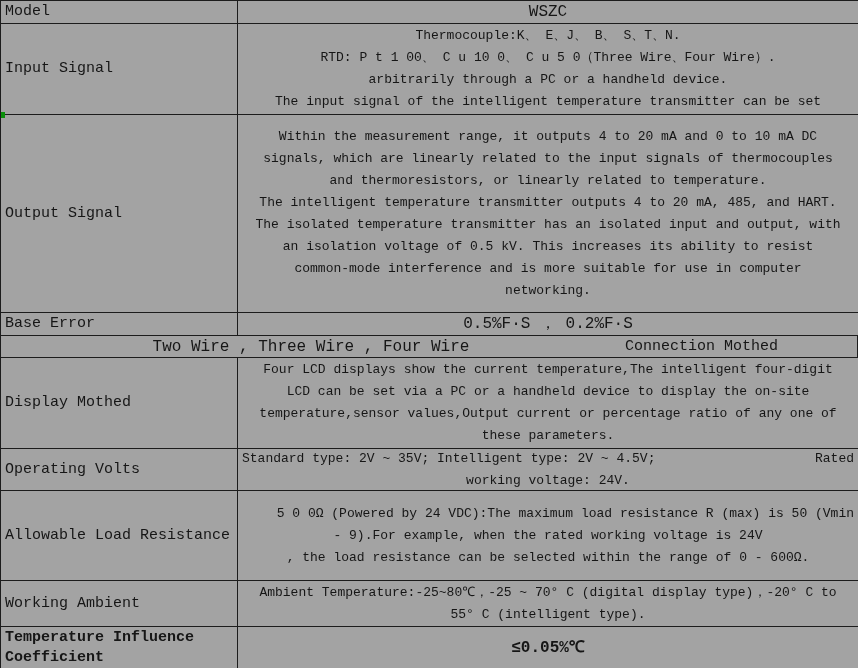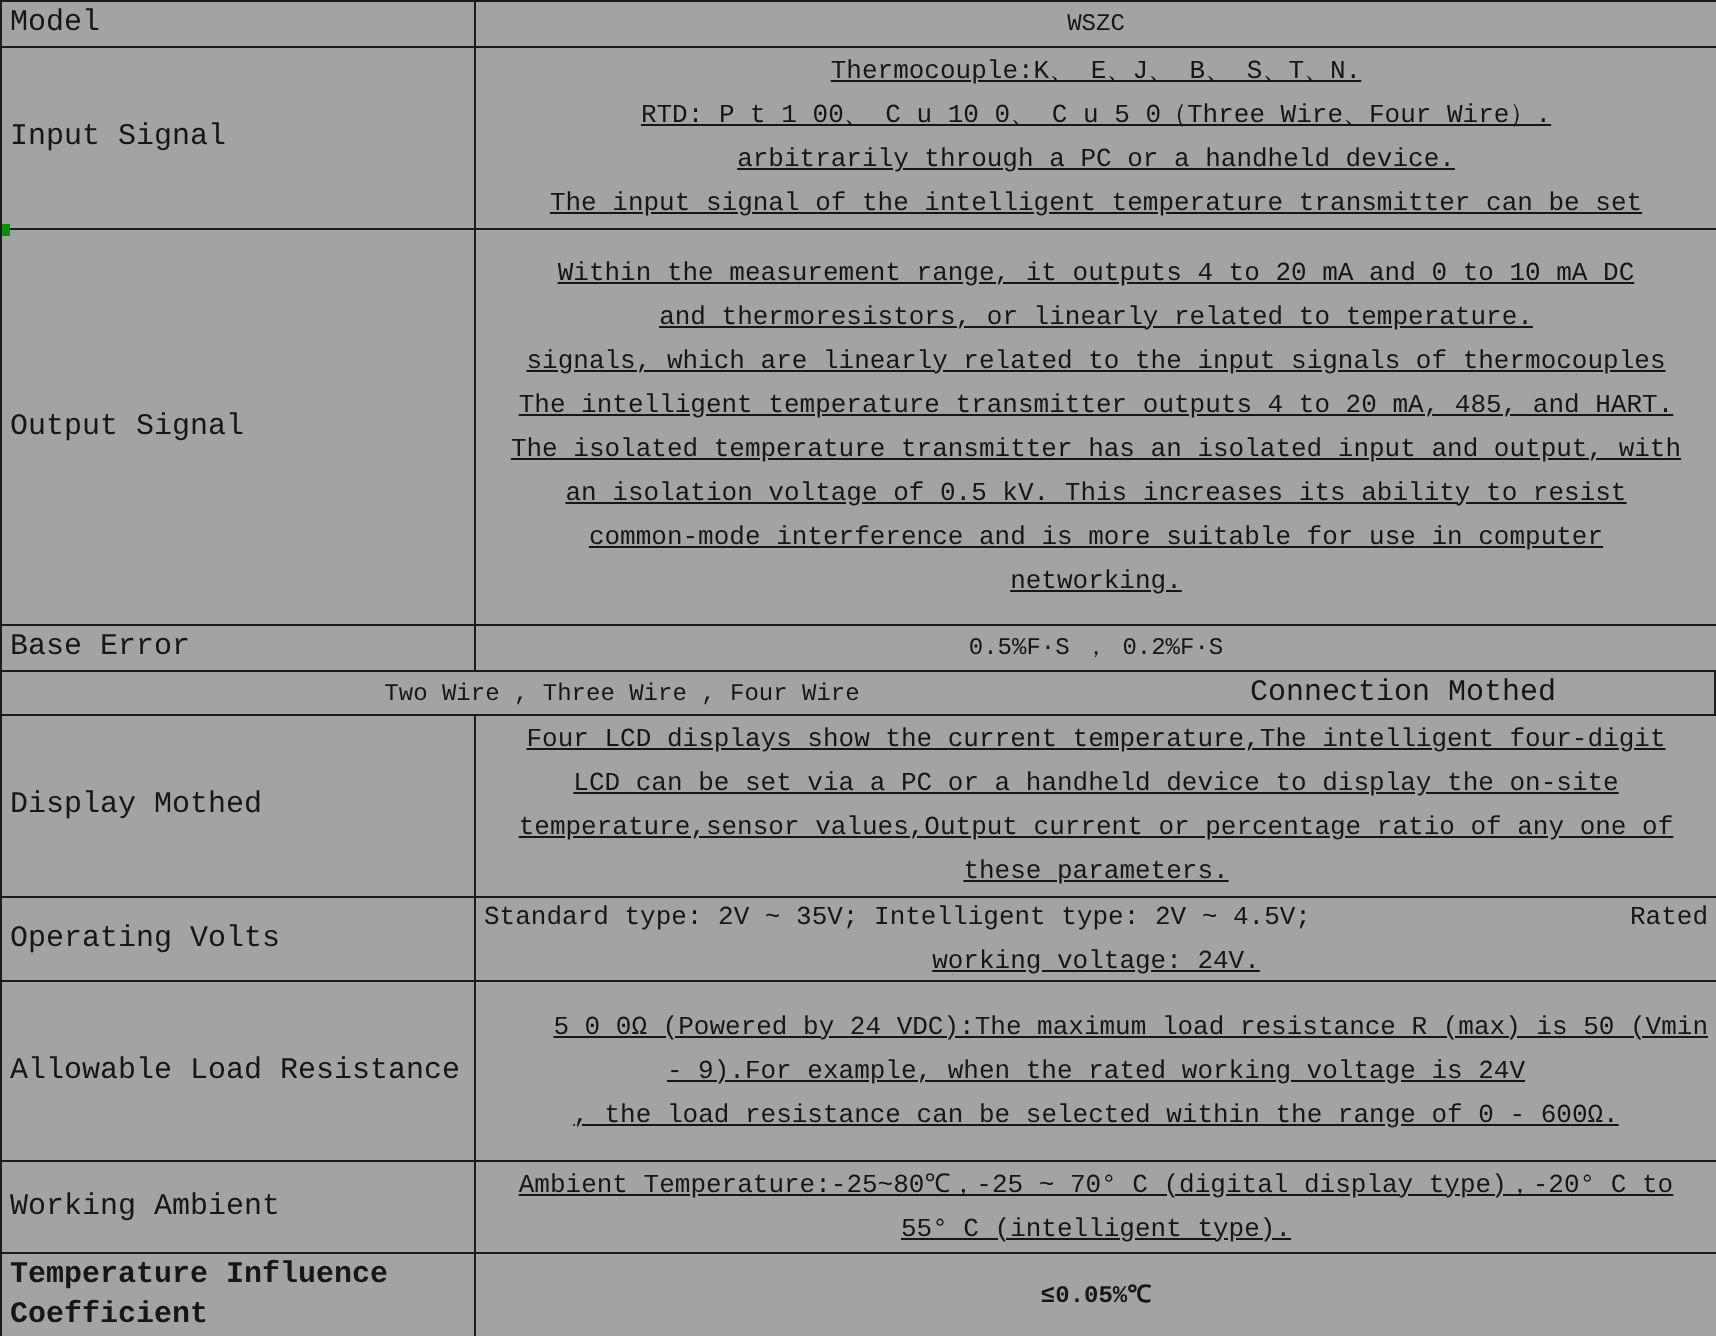--- a/index.html
+++ b/index.html
@@ -24,22 +24,22 @@
     padding-left:4px; padding-right:2px;
     font-size:15px; line-height:20px;
   }
   .value {
     flex:1 1 auto;
     display:flex; flex-direction:column; justify-content:center;
     text-align:center;
     font-size:13px; line-height:22px;
     padding:0 4px;
   }
-  .value.big { font-size:12px; }
-  .line { white-space:pre;text-decoration:underline; }
+  .value.big { font-size:16px; }
+  .line { white-space:pre; }
   .line.left { text-align:right; }
   .split { display:flex; justify-content:space-between; text-align:left; white-space:pre;gap:36px; }
   .marker {
     position:absolute; left:0; top:111px;
     width:4px; height:6px;
     background:#0a8f0a;
   }
 </style>
 </head>
 <body>
@@ -58,22 +58,22 @@
       <div class="line">RTD: P t 1 00、 C u 10 0、 C u 5 0（Three Wire、Four Wire）.</div>
       <div class="line">arbitrarily through a PC or a handheld device.</div>
       <div class="line">The input signal of the intelligent temperature transmitter can be set</div>
     </div>
   </div>
 
   <div class="row" style="height:198px">
     <div class="cell label">Output Signal</div>
     <div class="cell value">
       <div class="line">Within the measurement range, it outputs 4 to 20 mA and 0 to 10 mA DC</div>
+      <div class="line">signals, which are linearly related to the input signals of thermocouples</div>
       <div class="line">and thermoresistors, or linearly related to temperature.</div>
-      <div class="line">signals, which are linearly related to the input signals of thermocouples</div>
       <div class="line">The intelligent temperature transmitter outputs 4 to 20 mA, 485, and HART.</div>
       <div class="line">The isolated temperature transmitter has an isolated input and output, with</div>
       <div class="line">an isolation voltage of 0.5 kV. This increases its ability to resist</div>
       <div class="line">common-mode interference and is more suitable for use in computer</div>
       <div class="line">networking.</div>
     </div>
   </div>
 
   <div class="row" style="height:23px">
     <div class="cell label">Base Error</div>

